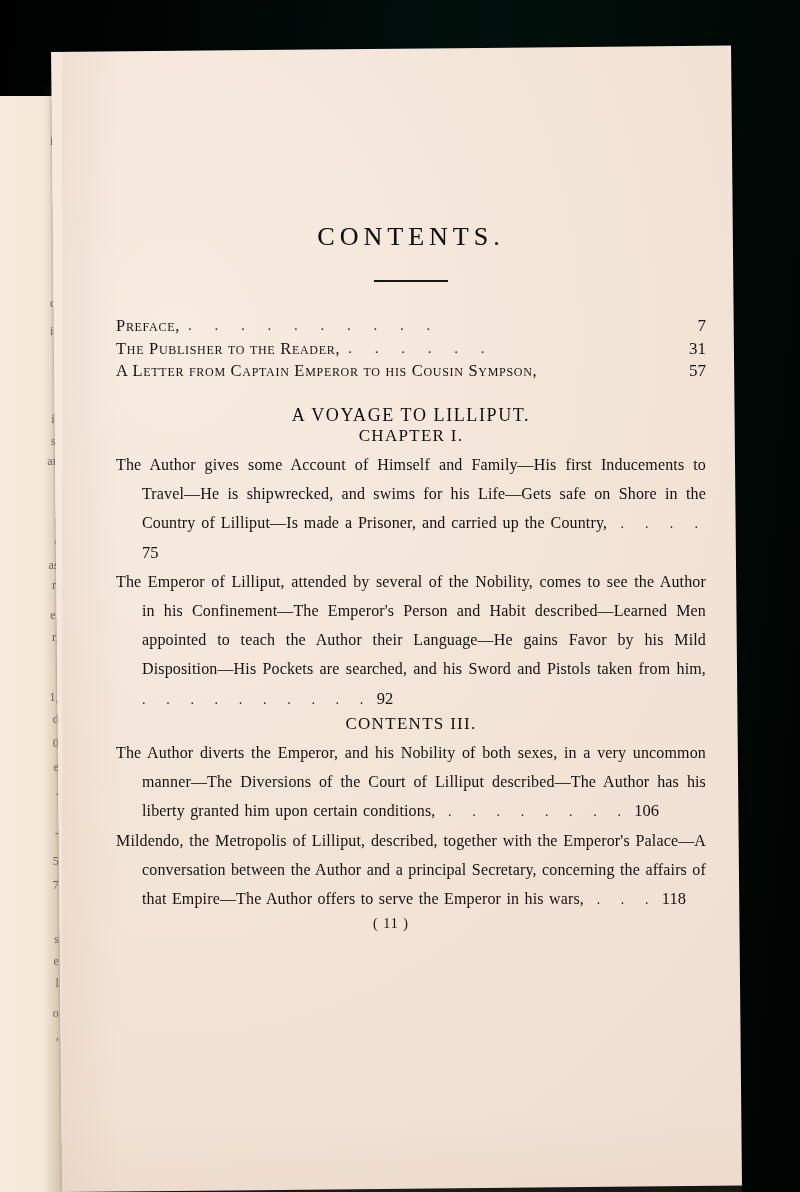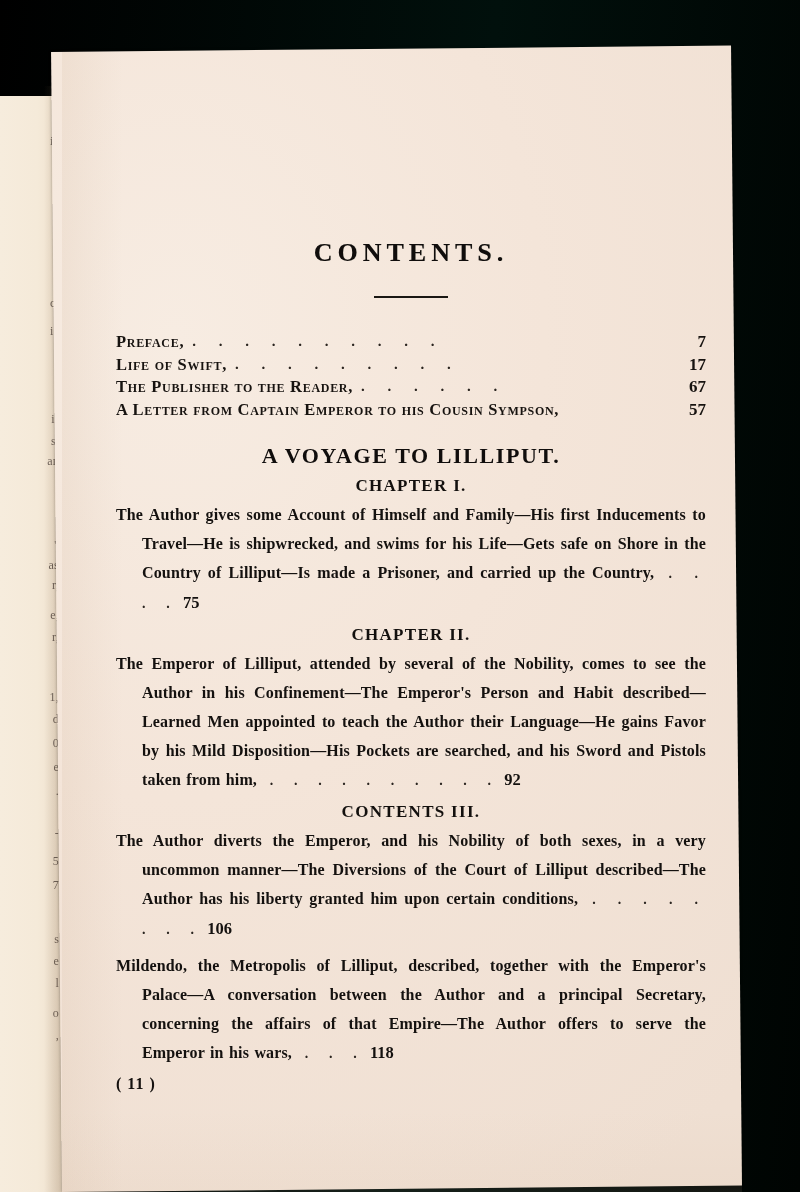--- a/index.html
+++ b/index.html
@@ -84,24 +84,23 @@
     background:
       linear-gradient(90deg, rgba(205,178,150,0.16) 0%, rgba(255,255,255,0) 9%),
       linear-gradient(0deg, rgba(210,184,156,0.10) 0%, rgba(255,255,255,0) 7%);
     pointer-events: none;
   }
 
   
   .content {
     position: absolute;
     left: 54px;
-    top: 16px;
+    top: 0;
     width: 590px;
     color: #14110f;
-    font-weight: bold;
   }
 
   .doc-title {
     text-align: center;
     font-size: 26px;
     letter-spacing: 5px;
     margin-top: 170px;
     color: #100d0c;
     text-shadow: 0.4px 0 0 rgba(40,60,40,0.25);
   }
@@ -142,28 +141,28 @@
     flex: 0 0 38px;
     text-align: right;
     font-variant: normal;
     font-size: 17px;
     letter-spacing: 0;
   }
 
   
   .voyage-title {
     text-align: center;
-    font-size: 22px;
+    font-size: 18px;
     letter-spacing: 1.6px;
     margin-top: 22px;
     color: #100d0c;
   }
 
   
-  .chapter { margin-top: 7px; }
+  .chapter { }
   .chapter-heading {
     text-align: center;
     font-size: 17px;
     letter-spacing: 1.3px;
     margin-bottom: 4px;
     color: #13100e;
   }
   .chapter-desc {
     font-size: 16px;
     line-height: 29px;
@@ -180,22 +179,22 @@
     font-size: 14px;
     color: #2a241f;
   }
   .chapter-desc .pg {
     letter-spacing: 0;
     font-size: 16.5px;
   }
 
   
   .folio {
-    text-align: left;
-    font-size: 16px;
+    text-align: center;
+    font-size: 14px;
     letter-spacing: 1px;
     margin-top: 2px;
     padding-right: 40px;
     color: #15110f;
   }
 </style>
 </head>
 <body>
 
 <div class="backdrop"></div>
@@ -240,45 +239,39 @@
       <div class="doc-title">CONTENTS.</div>
       <div class="title-rule"></div>
 
       <div class="front-matter" id="front-matter">
           <div class="fm-row">
             <span class="fm-label">Preface,</span>
             <span class="fm-leader">. . . . . . . . . .</span>
             <span class="fm-page">7</span>
           </div>
           <div class="fm-row">
-            <span class="fm-label">Life of Swift,</span>
-            <span class="fm-leader">. . . . . . . . .</span>
-            <span class="fm-page">17</span>
-          </div>
-          <div class="fm-row">
             <span class="fm-label">The Publisher to the Reader,</span>
             <span class="fm-leader">. . . . . .</span>
-            <span class="fm-page">67</span>
+            <span class="fm-page">31</span>
           </div>
           <div class="fm-row">
             <span class="fm-label">A Letter from Captain Emperor to his Cousin Sympson,</span>
             <span class="fm-leader"></span>
             <span class="fm-page">57</span>
           </div>
         </div>
 
       <div class="voyage-title">A VOYAGE TO LILLIPUT.</div>
 
       <div id="chapter-list">
           <div class="chapter">
             <div class="chapter-heading">CHAPTER I.</div>
             <div class="chapter-desc"><span>The Author gives some Account of Himself and Family—His first Inducements to Travel—He is shipwrecked, and swims for his Life—Gets safe on Shore in the Country of Lilliput—Is made a Prisoner, and carried up the Country,</span><span class="lead">  . . . .</span><span class="pg"> 75</span></div>
           </div>
           <div class="chapter">
-            <div class="chapter-heading">CHAPTER II.</div>
             <div class="chapter-desc"><span>The Emperor of Lilliput, attended by several of the Nobility, comes to see the Author in his Confinement—The Emperor's Person and Habit described—Learned Men appointed to teach the Author their Language—He gains Favor by his Mild Disposition—His Pockets are searched, and his Sword and Pistols taken from him,</span><span class="lead">  . . . . . . . . . .</span><span class="pg"> 92</span></div>
           </div>
           <div class="chapter">
             <div class="chapter-heading">CONTENTS III.</div>
             <div class="chapter-desc"><span>The Author diverts the Emperor, and his Nobility of both sexes, in a very uncommon manner—The Diversions of the Court of Lilliput described—The Author has his liberty granted him upon certain conditions,</span><span class="lead">  . . . . . . . .</span><span class="pg"> 106</span></div>
           </div>
           <div class="chapter">
             <div class="chapter-desc"><span>Mildendo, the Metropolis of Lilliput, described, together with the Emperor's Palace—A conversation between the Author and a principal Secretary, concerning the affairs of that Empire—The Author offers to serve the Emperor in his wars,</span><span class="lead">  . . .</span><span class="pg"> 118</span></div>
           </div>
           <div class="chapter">

